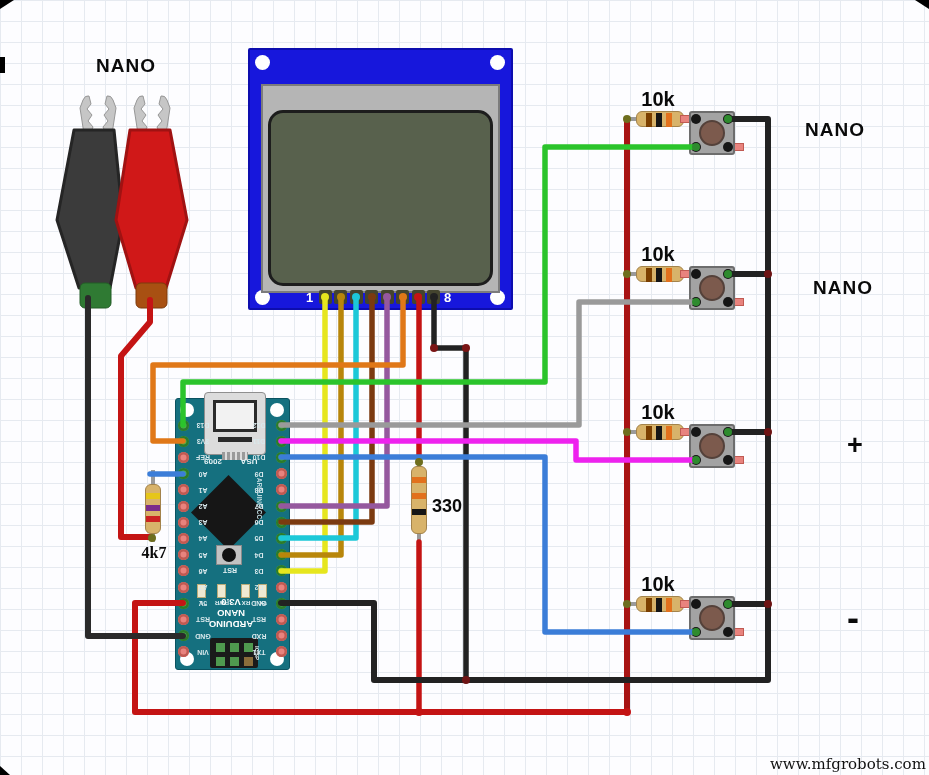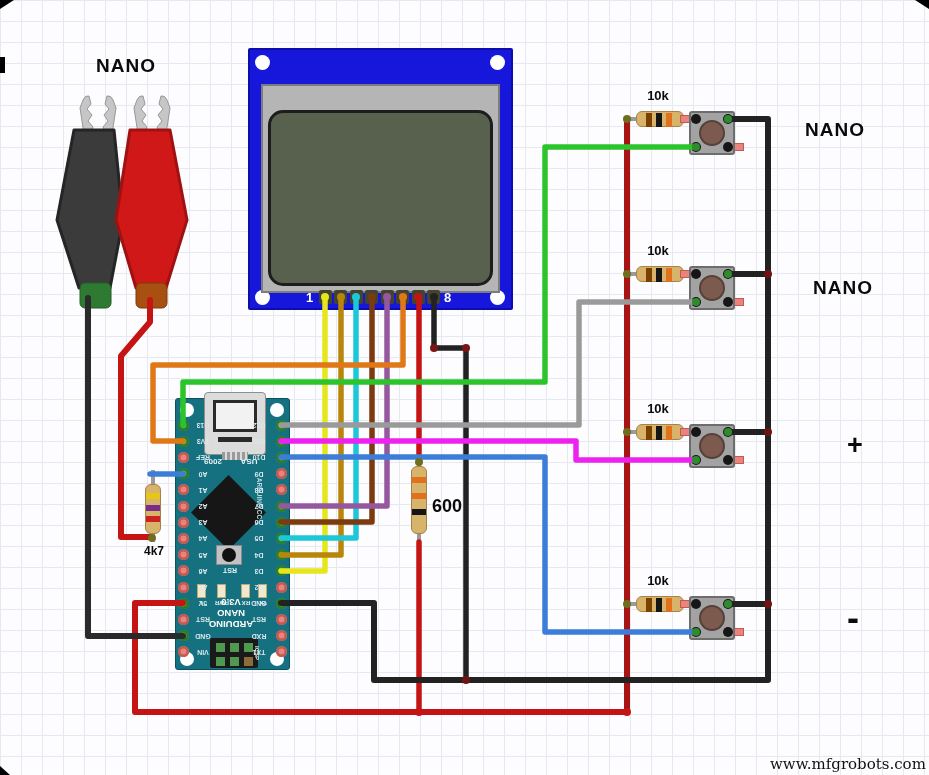--- a/index.html
+++ b/index.html
@@ -43,21 +43,21 @@
   .pushbtn{position:absolute;width:46px;height:44px;}
   .pb-body{position:absolute;left:0;top:0;width:46px;height:44px;background:#a3a3a3;border:2px solid #6d6d6d;border-radius:3px;box-sizing:border-box;}
   .pb-leg{position:absolute;width:10px;height:10px;border-radius:50%;background:#161616;}
   .pb-center{position:absolute;left:10px;top:9px;width:26px;height:26px;border-radius:50%;background:#7c5a4d;border:2px solid #54413a;box-sizing:border-box;}
   .pb-tab{position:absolute;width:10px;height:8px;background:#e8837e;border:1px solid #c05a52;box-sizing:border-box;}
   .rlead{position:absolute;background:#9a9a9a;}
   .rbody-h{position:absolute;width:48px;height:16px;background:#d8b36a;border:1px solid #a3834b;border-radius:6px;box-sizing:border-box;}
   .rbody-v{position:absolute;width:16px;height:52px;background:#d8b36a;border:1px solid #a3834b;border-radius:6px;box-sizing:border-box;}
   .band-h{position:absolute;top:0;width:6px;height:14px;}
   .band-v{position:absolute;left:0;width:14px;height:6px;}
-  .r10k-lbl{position:absolute;width:60px;text-align:center;font-size:13px;font-weight:bold;color:#0a0a0a;}
+  .r10k-lbl{position:absolute;width:60px;text-align:center;font-size:20px;font-weight:bold;color:#0a0a0a;}
   
   #wire-svg{position:absolute;left:0;top:0;z-index:50;pointer-events:none;}
   .layer20{z-index:20;} .layer10{z-index:10;}
   #watermark{position:absolute;left:770px;top:755px;width:150px;text-align:right;font-family:"DejaVu Serif",serif;font-size:15px;color:#111;}
   .artifact{position:absolute;background:#000;}
 </style>
 </head>
 <body>
 
 <div id="stage">
@@ -247,29 +247,29 @@
     </div>
     <div class="r10k-lbl layer20" style="left:628px;top:573px;">10k</div>
     </div>
 
   <div class="rlead layer10" style="left:417px;top:458px;width:4px;height:90px;"></div>
   <div class="rbody-v layer20" style="left:411px;top:466px;height:68px;">
     <div class="band-v" style="top:10px;background:#e2711d;"></div>
     <div class="band-v" style="top:26px;background:#e2711d;"></div>
     <div class="band-v" style="top:42px;background:#151515;"></div>
   </div>
-  <div class="lbl layer20" style="left:432px;top:496px;font-size:18px;">600</div>
+  <div class="lbl layer20" style="left:432px;top:496px;font-size:18px;">330</div>
 
   <div class="rlead layer10" style="left:151px;top:470px;width:4px;height:72px;"></div>
   <div class="rbody-v layer20" style="left:145px;top:484px;height:50px;">
     <div class="band-v" style="top:8px;background:#e6c619;"></div>
     <div class="band-v" style="top:20px;background:#7b2d8b;"></div>
     <div class="band-v" style="top:31px;background:#cc2222;"></div>
   </div>
-  <div class="lbl layer20" style="left:126px;top:544px;width:56px;text-align:center;font-size:12px;">4k7</div>
+  <div class="lbl layer20" style="left:126px;top:544px;width:56px;text-align:center;font-size:16px;font-family:Liberation Serif, serif;">4k7</div>
 
   <div id="buttons">
       <div class="pushbtn layer20" style="left:689px;top:111px;">
       <div class="pb-tab" style="left:-9px;top:4px;"></div>
       <div class="pb-tab" style="left:45px;top:32px;"></div>
       <div class="pb-body"></div>
       <div class="pb-leg" style="left:2px;top:3px;"></div>
       <div class="pb-leg" style="left:34px;top:3px;"></div>
       <div class="pb-leg" style="left:2px;top:31px;"></div>
       <div class="pb-leg" style="left:34px;top:31px;"></div>

